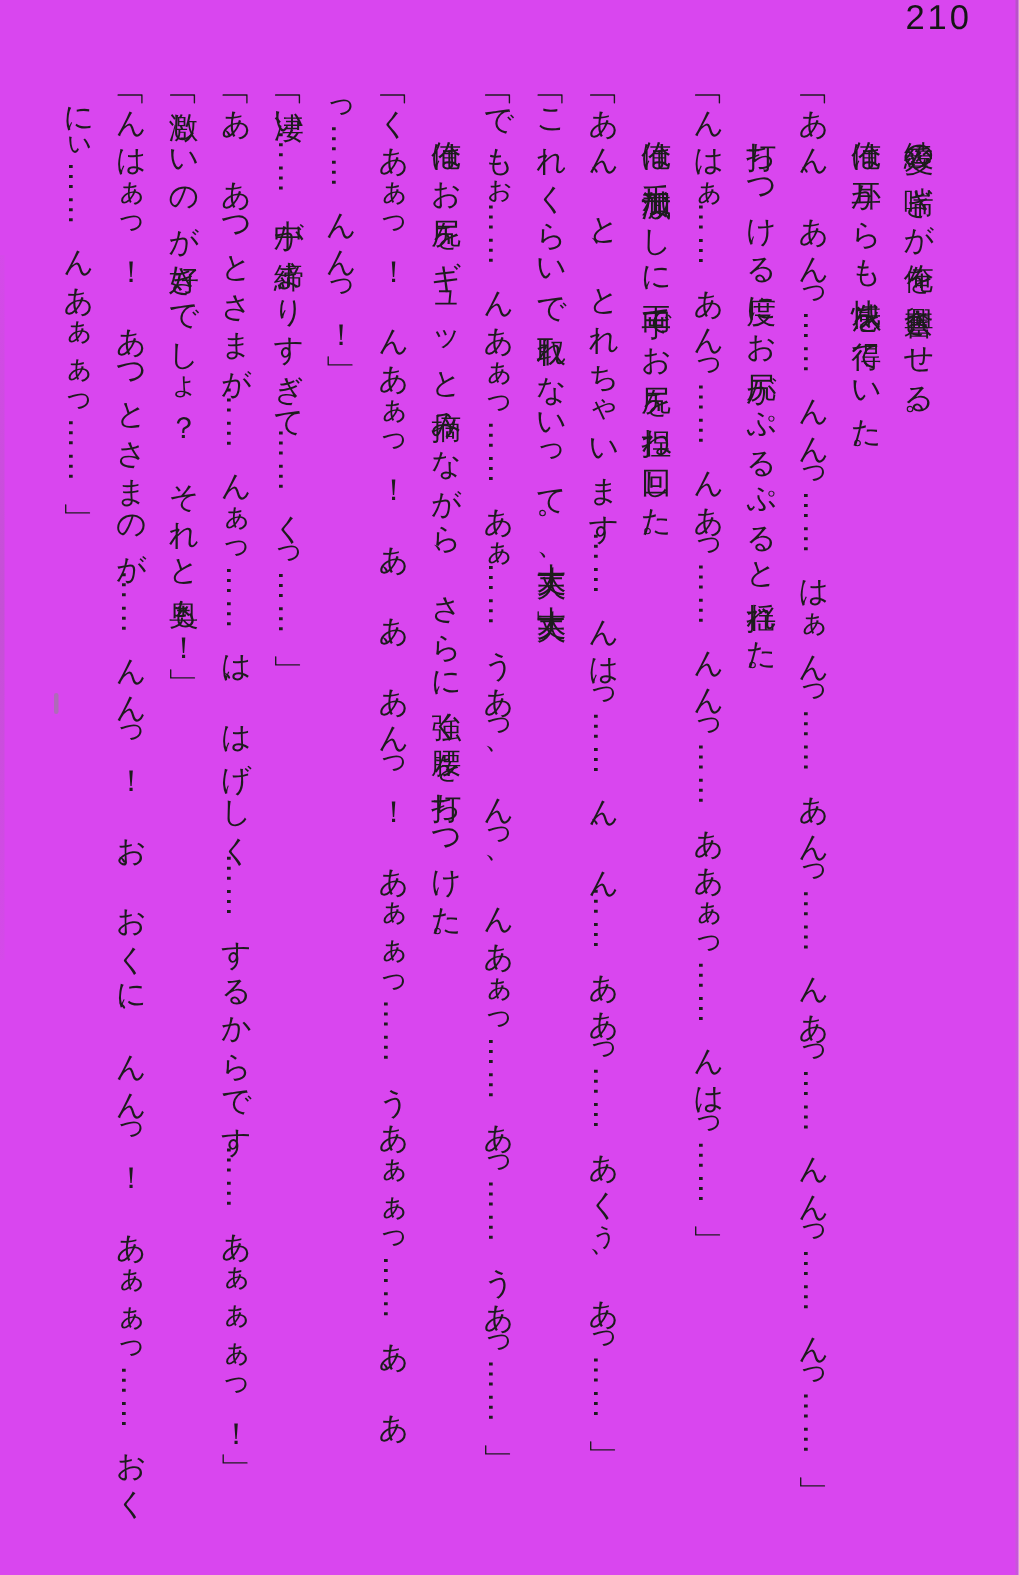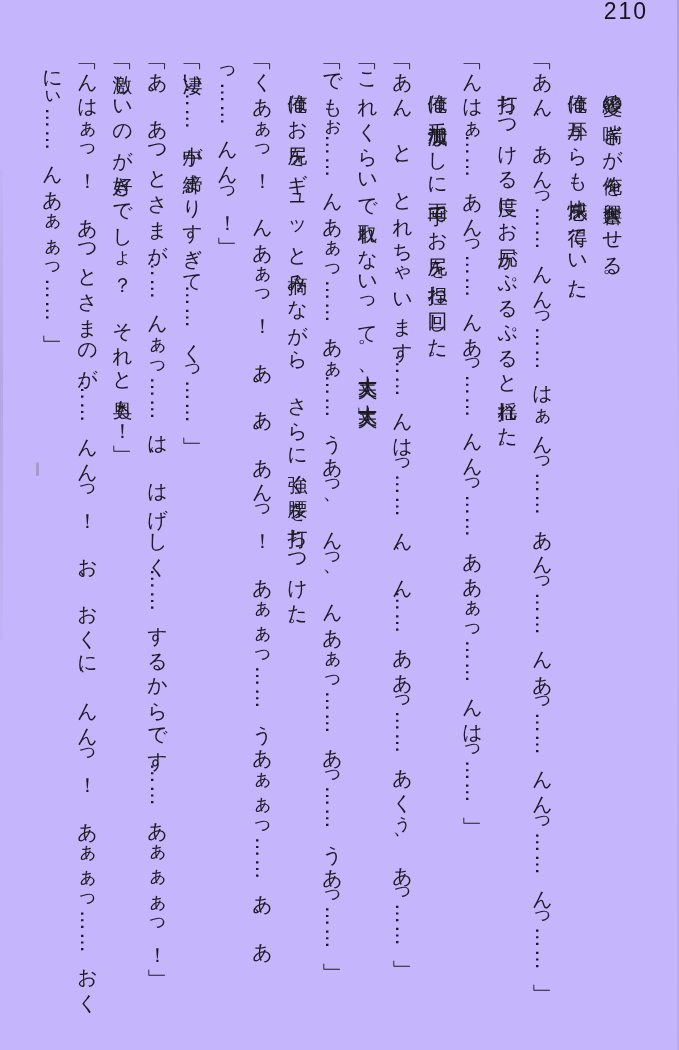--- a/index.html
+++ b/index.html
@@ -7,21 +7,21 @@
     padding: 0;
     width: 679px;
     height: 1050px;
     overflow: hidden;
     background: #fcfcfa;
     font-family: "DejaVu Sans", sans-serif;
   }
   .page {
     position: absolute;
     inset: 0;
-    background: #c4b5fd;
+    background: #d946ef;
   }
   .pagenum {
     position: absolute;
     top: -2px;
     right: 31px;
     font-family: "Liberation Sans", sans-serif;
     font-size: 23px;
     letter-spacing: 2px;
     color: #151515;
   }

